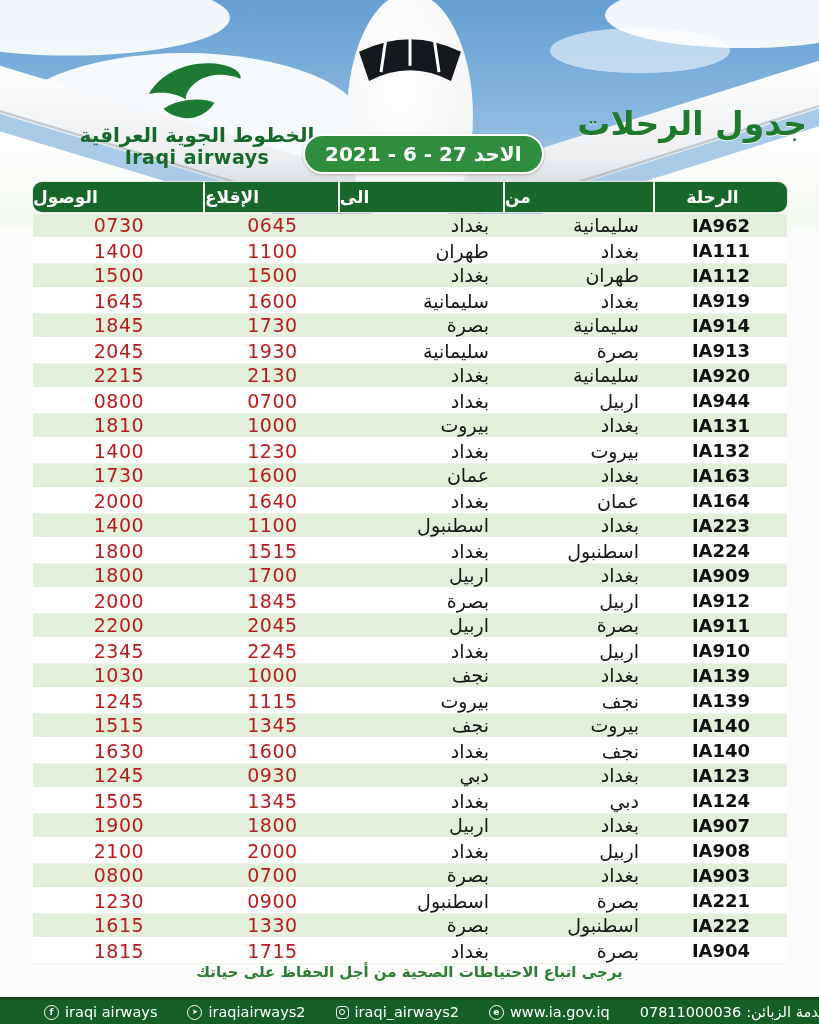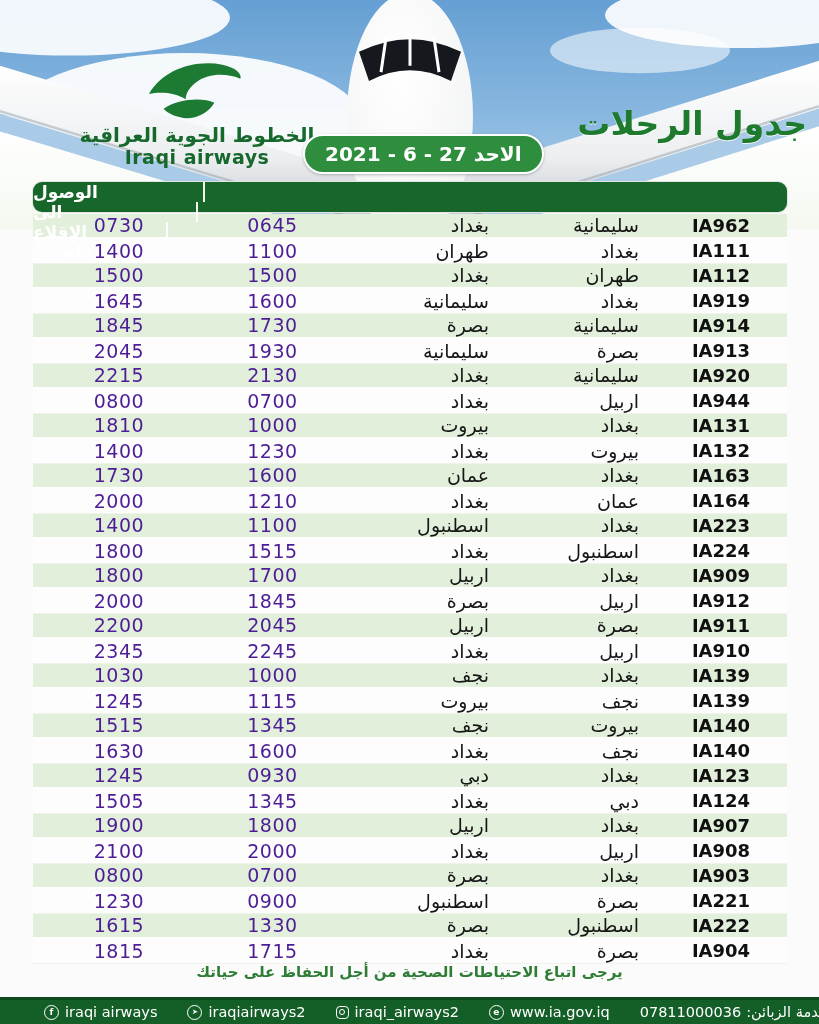--- a/index.html
+++ b/index.html
@@ -40,38 +40,37 @@
     padding: 6px 20px; direction: rtl; box-shadow: 0 1px 3px rgba(0,0,0,0.25);
   }
 
   
   .schedule { position: absolute; left: 33px; top: 182px; width: 754px; }
   .thead {
     display: flex; height: 30px; align-items: stretch;
     background: var(--dark-green); border-radius: 9px;
     color: #fff; font-size: 17px; font-weight: bold;
     box-shadow: 0 0 0 1px #e3e3e3;
-    flex-direction: column;
   }
   .hcell { display: flex; align-items: center; justify-content: flex-end; padding-right: 18px; direction: rtl; }
   .hcell:not(:last-child) { border-right: 2px solid rgba(255,255,255,0.95); }
   .hcell.c-flt { justify-content: center; padding-right: 17px; }
 
   .c-arr  { width: 22.8%; }
   .c-dep  { width: 17.9%; }
   .c-to   { width: 21.9%; }
   .c-from { width: 19.9%; }
   .c-flt  { width: 17.5%; }
 
   .tbody { margin-top: 2px; }
   .trow { display: flex; height: 25px; align-items: center; background: #fdfdfd; border-bottom: 1px solid #eef4ea; }
   .trow.green { background: var(--row-green); border-bottom: 2px solid #fff; }
   .cell { display: block; }
   .cell.c-arr, .cell.c-dep {
-    text-align: center; font-size: 19px; color: #4c1d95; letter-spacing: 0.5px; line-height: 1;
+    text-align: center; font-size: 19px; color: #b91c1c; letter-spacing: 0.5px; line-height: 1;
   }
   .cell.c-to, .cell.c-from {
     padding-right: 16px; font-size: 19px; color: #161616; direction: rtl; line-height: 1;
   }
   .cell.c-flt { text-align: center; font-size: 18px; font-weight: 600; color: #101010; line-height: 1; }
 
   
   .note {
     position: absolute; top: 963px; left: 0; width: 100%;
     text-align: center; color: var(--note-green);
@@ -147,22 +146,23 @@
       <div class="logo-en">Iraqi airways</div>
     </div>
 
     <div class="page-title">جدول الرحلات</div>
     <div class="date-badge">الاحد 27 - 6 - 2021</div>
   </div>
 
   <div class="schedule">
     <div class="thead">
       <div class="hcell c-arr">الوصول</div>
+      <div class="hcell c-dep">الإقلاع</div>
       <div class="hcell c-to">الى</div>
-      <div class="hcell c-dep">الإقلاع</div>
+      <div class="hcell c-from">من</div>
       <div class="hcell c-flt">الرحلة</div>
     </div>
     <div class="tbody">
   <div class="trow green">
     <span class="cell c-arr">0730</span>
     <span class="cell c-dep">0645</span>
     <span class="cell c-to">بغداد</span>
     <span class="cell c-from">سليمانية</span>
     <span class="cell c-flt">IA962</span>
   </div>
@@ -242,21 +242,21 @@
   <div class="trow green">
     <span class="cell c-arr">1730</span>
     <span class="cell c-dep">1600</span>
     <span class="cell c-to">عمان</span>
     <span class="cell c-from">بغداد</span>
     <span class="cell c-flt">IA163</span>
   </div>
 
   <div class="trow">
     <span class="cell c-arr">2000</span>
-    <span class="cell c-dep">1210</span>
+    <span class="cell c-dep">1640</span>
     <span class="cell c-to">بغداد</span>
     <span class="cell c-from">عمان</span>
     <span class="cell c-flt">IA164</span>
   </div>
 
   <div class="trow green">
     <span class="cell c-arr">1400</span>
     <span class="cell c-dep">1100</span>
     <span class="cell c-to">اسطنبول</span>
     <span class="cell c-from">بغداد</span>

